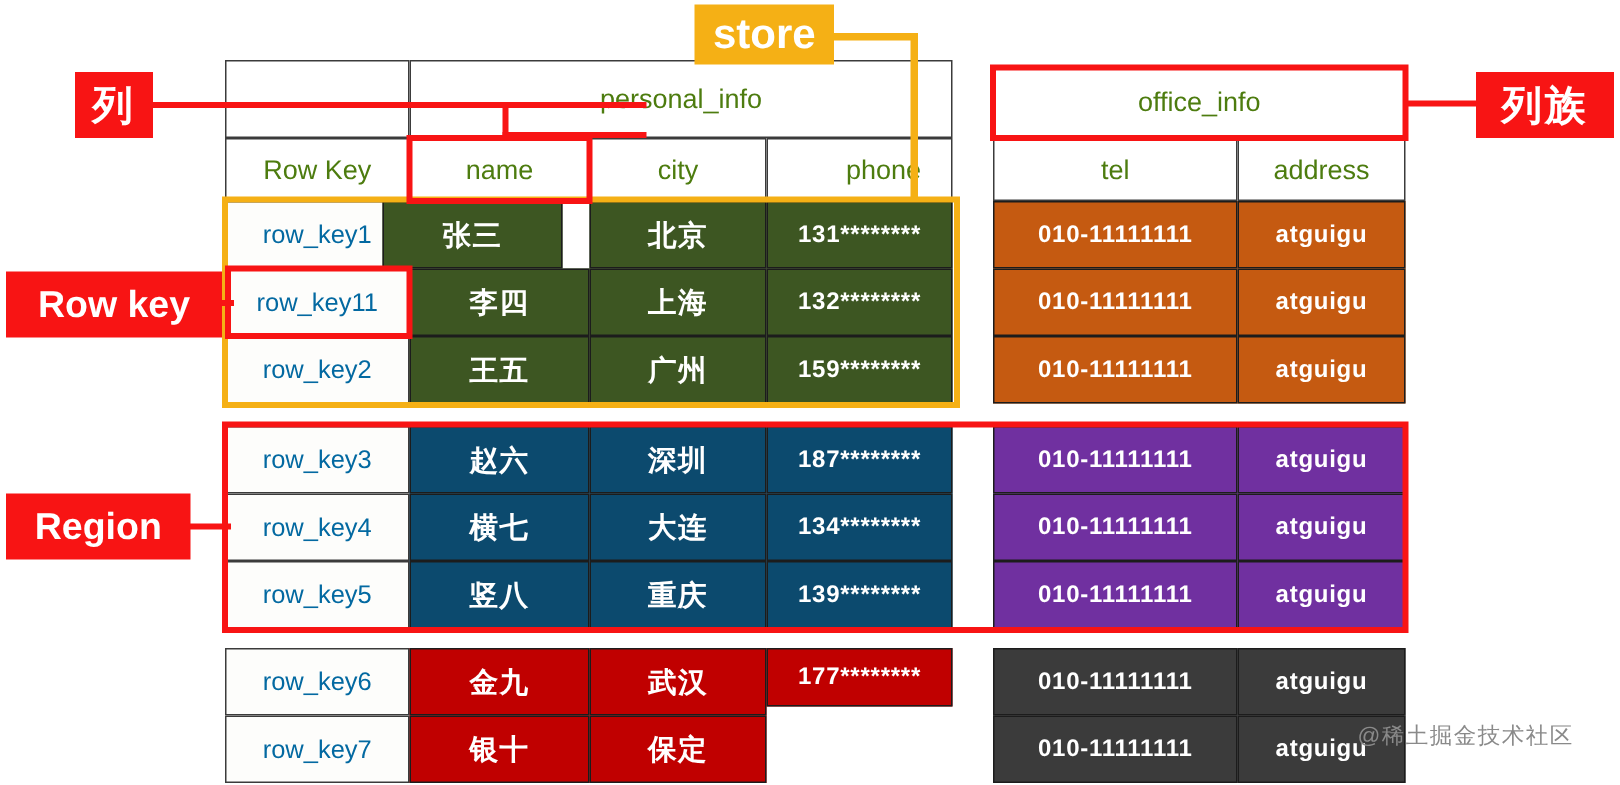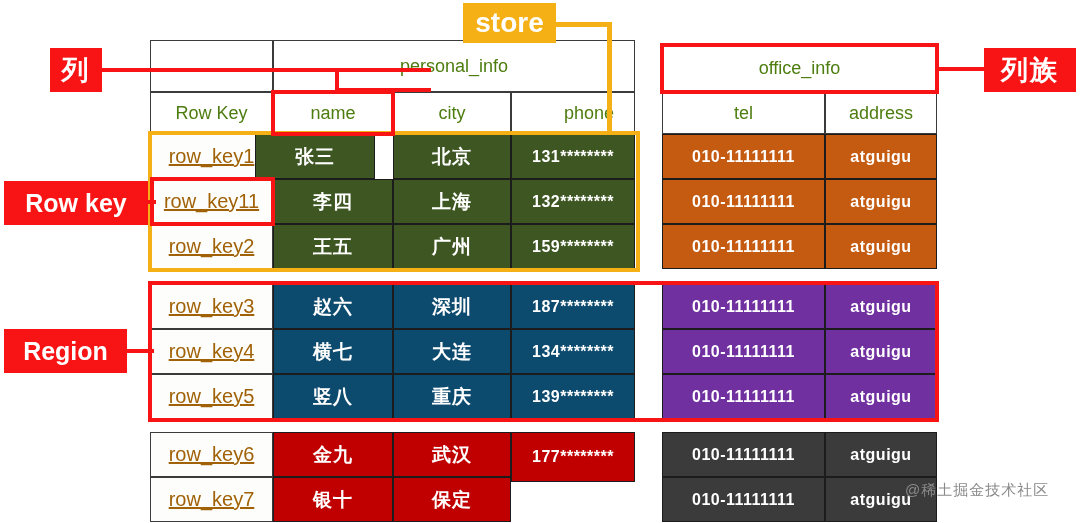--- a/index.html
+++ b/index.html
@@ -15,21 +15,21 @@
   .cell {
     position: absolute;
     display: flex; align-items: center; justify-content: center;
     border: 1px solid #3b3b3b;
     background: #fff;
     color: #4d7c0f;
     font-size: 17px;
     white-space: nowrap;
   }
   .cell.hdr { font-size: 18px; font-weight: 400; }
-  .cell.rowkey { font-size: 20px; color: #a16207; background:#fdfdfb;text-decoration:underline; }
+  .cell.rowkey { font-size: 17px; color: #0369a1; background:#fdfdfb; }
   .cell.data {
     font-weight: bold; color: #ffffff; font-size: 17px;
     border: 1px solid #1c1c1c;
   }
   .cell.data.cjk { font-size: 19px; letter-spacing: 1px; }
   .cell.data.mono { font-size: 16px; letter-spacing: .5px; }
 
   
   .c-green  { background: #3d5622; }
   .c-blue   { background: #0c4a6e; }
@@ -108,21 +108,21 @@
   <div class="cell data mono c-blue" style="left:511px; top:329px; width:124px; height:45px;">134********</div>
 
   <div class="cell rowkey" style="left:150px; top:374px; width:123px; height:45px;">row_key5</div>
   <div class="cell data cjk c-blue" style="left:273px; top:374px; width:120px; height:45px;">竖八</div>
   <div class="cell data cjk c-blue" style="left:393px; top:374px; width:118px; height:45px;">重庆</div>
   <div class="cell data mono c-blue" style="left:511px; top:374px; width:124px; height:45px;">139********</div>
 
   <div class="cell rowkey" style="left:150px; top:432px; width:123px; height:45px;">row_key6</div>
   <div class="cell data cjk c-red" style="left:273px; top:432px; width:120px; height:45px;">金九</div>
   <div class="cell data cjk c-red" style="left:393px; top:432px; width:118px; height:45px;">武汉</div>
-  <div class="cell data mono c-red" style="left:511px; top:432px; width:124px; height:50px;">177********</div>
+  <div class="cell data mono c-red" style="left:511px; top:432px; width:124px; height:39px;">177********</div>
 
   <div class="cell rowkey" style="left:150px; top:477px; width:123px; height:45px;">row_key7</div>
   <div class="cell data cjk c-red" style="left:273px; top:477px; width:120px; height:45px;">银十</div>
   <div class="cell data cjk c-red" style="left:393px; top:477px; width:118px; height:45px;">保定</div>
 
   <div class="cell hdr" style="left:662px; top:45px; width:275px; height:47px;">office_info</div>
 
   <div class="cell hdr" style="left:662px; top:92px; width:163px; height:42px;">tel</div>
   <div class="cell hdr" style="left:825px; top:92px; width:112px; height:42px;">address</div>
 

